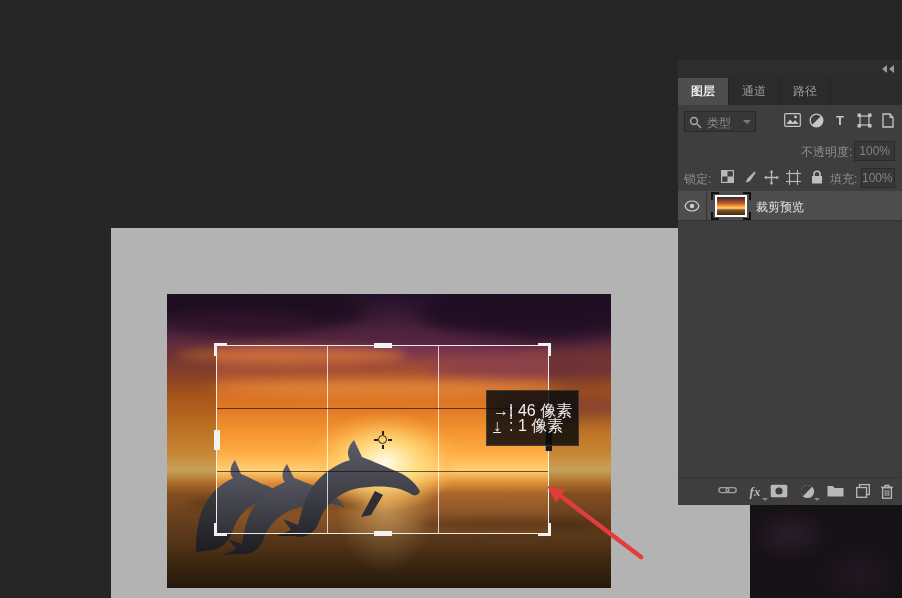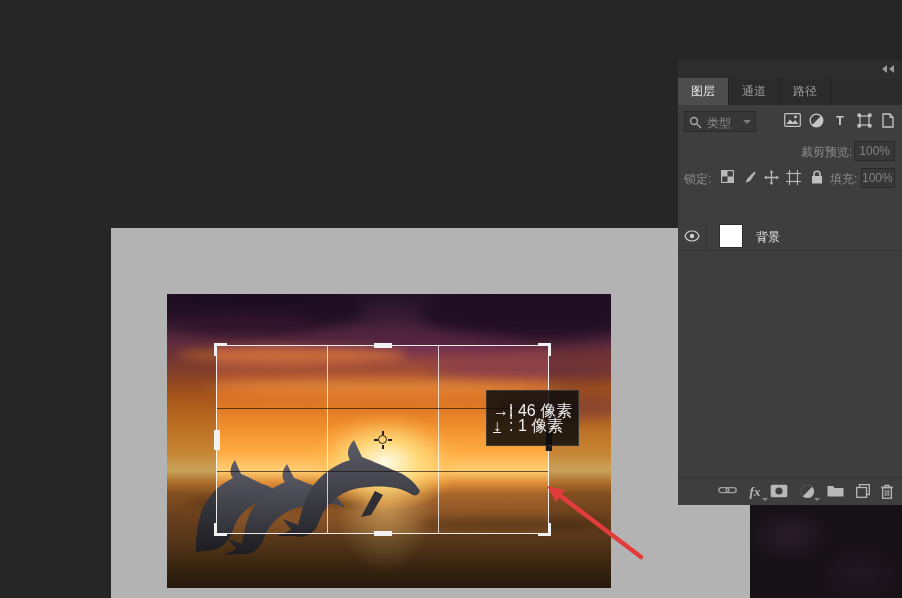--- a/index.html
+++ b/index.html
@@ -65,21 +65,21 @@
   .arrow{left:0;top:0;pointer-events:none;}
 
   
   .panel{left:678px;top:60px;width:224px;height:445px;background:#3e3e3e;font-size:12px;color:#b8b8b8;}
   .p-header{position:absolute;left:0;top:0;width:100%;height:18px;background:#2d2d2d;}
   .collapse{position:absolute;right:6px;top:5px;width:14px;height:8px;cursor:pointer;}
   .tri{position:absolute;width:0;height:0;border-top:4px solid transparent;border-bottom:4px solid transparent;border-right:5px solid #9a9a9a;}
   .tri.t2{left:7px;}
   .tabs{position:absolute;left:0;top:18px;width:100%;height:27px;background:#2b2b2b;display:flex;}
   .tab{padding:0 13px;line-height:27px;color:#9c9c9c;border-right:1px solid #232323;cursor:pointer;}
-  .tab.active{background:#4d4d4d;color:#e8e8e8;}
+  .tab.active{background:#4d4d4d;color:#e8e8e8;font-weight:bold;}
   .prow{position:absolute;left:0;width:100%;}
   .filter-row{top:45px;height:34px;}
   .dd{position:absolute;background:#373737;border:1px solid #2a2a2a;color:#8f8f8f;}
   .type-dd{left:6px;top:6px;width:72px;height:21px;}
   .type-dd .lbl{position:absolute;left:22px;top:3px;}
   .chev{position:absolute;right:4px;top:8px;width:0;height:0;border-left:4px solid transparent;border-right:4px solid transparent;border-top:4px solid #7a7a7a;}
   .mag{position:absolute;left:4px;top:4px;}
   .f-ic{position:absolute;top:8px;width:20px;height:18px;text-align:center;cursor:pointer;}
   .blend-row{top:79px;height:25px;}
   .blend-dd{left:6px;top:2px;width:113px;height:20px;}
@@ -227,21 +227,21 @@
       </span>
       <span class="f-ic" style="left:200px;">
         <svg width="12" height="15" viewBox="0 0 12 15">
             <path d="M1 1h7l3 3.5V14H1z" fill="none" stroke="#c6c6c6" stroke-width="1.3"></path>
             <path d="M8 1v3.5h3" fill="none" stroke="#c6c6c6" stroke-width="1.1"></path>
           </svg>
       </span>
     </div>
 
     <div class="prow blend-row">
-      <span class="plabel" style="left:123px;top:5px;">裁剪预览:</span>
+      <span class="plabel" style="left:123px;top:5px;">不透明度:</span>
       <span class="vbox" style="left:176px;top:2px;width:41px;">100%</span>
     </div>
 
     <div class="prow lock-row">
       <span class="plabel" style="left:6px;top:7px;">锁定:</span>
       <span class="l-ic" style="left:40px;">
         <svg width="13" height="13" viewBox="0 0 13 13">
             <rect x="0.6" y="0.6" width="11.8" height="11.8" fill="none" stroke="#b8b8b8" stroke-width="1.2"></rect>
             <rect x="1" y="1" width="5.5" height="5.5" fill="#b8b8b8"></rect>
             <rect x="6.5" y="6.5" width="5.5" height="5.5" fill="#b8b8b8"></rect>
@@ -267,32 +267,38 @@
       <span class="l-ic" style="left:130px;">
         <svg width="12" height="14" viewBox="0 0 12 14">
             <rect x="1" y="6" width="10" height="7.5" fill="#c0c0c0"></rect>
             <path d="M3 6V4.2a3 3 0 0 1 6 0V6" fill="none" stroke="#c0c0c0" stroke-width="1.6"></path>
           </svg>
       </span>
       <span class="plabel" style="left:152px;top:7px;text-align:right;">填充:</span>
       <span class="vbox" style="left:183px;top:4px;width:34px;">100%</span>
     </div>
 
-
-    <div class="lrow" style="top:161px;background:#3e3e3e;">
+    <div class="lrow" style="top:131px;background:#4d4d4d;">
       <span class="eye">
         <svg width="16" height="12" viewBox="0 0 16 12">
             <path d="M8 1C4.6 1 1.9 3.4 1 6c.9 2.6 3.6 5 7 5s6.1-2.4 7-5c-.9-2.6-3.6-5-7-5z" fill="none" stroke="#cfcfcf" stroke-width="1.2"></path>
             <circle cx="8" cy="6" r="2.2" fill="#cfcfcf"></circle>
           </svg>
       </span>
       <span class="colsep"></span>
-      <span class="white-thumb"></span>
-      <span class="lname">背景</span>
-    </div>
+      <span class="thumb-wrap">
+        <span class="bk tl"></span>
+          <span class="bk tr"></span>
+          <span class="bk bl"></span>
+          <span class="bk br"></span>
+        <span class="mini-thumb"></span>
+      </span>
+      <span class="lname">裁剪预览</span>
+    </div>
+
 
     <div class="prow bottom-bar">
       <span class="b-ic" style="left:39px;">
         <svg width="19" height="10" viewBox="0 0 19 10">
             <rect x="0.8" y="2.6" width="10" height="5" rx="2.5" fill="none" stroke="#a0a0a0" stroke-width="1.4"></rect>
             <rect x="8.2" y="2.6" width="10" height="5" rx="2.5" fill="none" stroke="#a0a0a0" stroke-width="1.4"></rect>
           </svg>
       </span>
       <span class="b-ic fx" style="left:67px;">fx</span>
       <span class="mini-chev" style="left:84px;top:20px;"></span>

